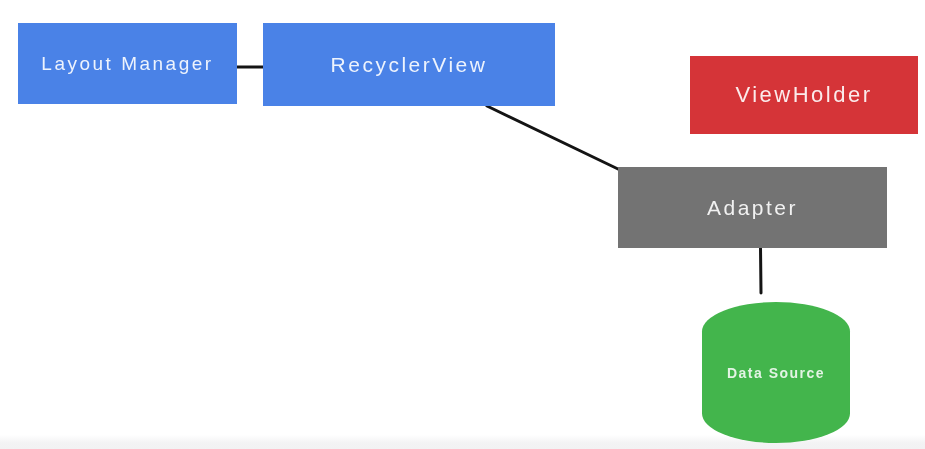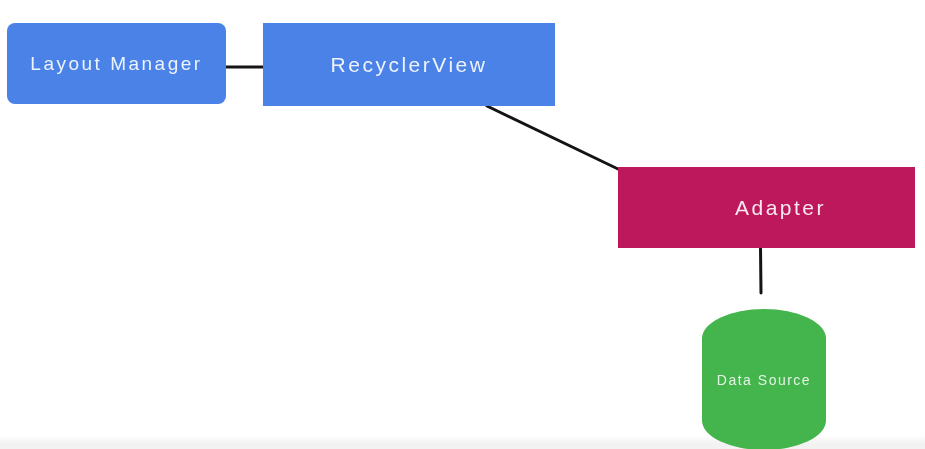--- a/index.html
+++ b/index.html
@@ -43,47 +43,47 @@
     align-items: center;
     justify-content: center;
     z-index: 2;
     color: rgba(255, 255, 255, 0.90);
     letter-spacing: 2.5px;
     white-space: nowrap;
     font-weight: 400;
   }
   .node-rect { }
   #n-layout-manager {
-    left: 7px; top: 23px;
+    left: 18px; top: 23px;
     width: 219px; height: 81px;
     font-size: 19px;
-    border-radius: 8px;
   }
   #n-recycler-view {
     left: 263px; top: 23px;
     width: 292px; height: 83px;
     font-size: 21px;
   }
   #n-view-holder {
     left: 690px; top: 56px;
     width: 228px; height: 78px;
     font-size: 22px;
   }
   #n-adapter {
     left: 618px; top: 167px;
     width: 269px; height: 81px;
     font-size: 21px;
   }
   #n-data-source {
-    left: 702px; top: 309px;
-    width: 124px; height: 141px;
+    left: 702px; top: 302px;
+    width: 148px; height: 141px;
     font-size: 14px;
     letter-spacing: 1.5px;
     border-radius: 50% / 21%;
     color: rgba(255, 255, 255, 0.85);
+    font-weight: bold;
   }
 </style>
 </head>
 <body>
 
 <div class="canvas">
 
   <div class="footer-strip"></div>
 
   <svg class="edges-layer" viewBox="0 0 925 449" xmlns="http://www.w3.org/2000/svg">
@@ -93,22 +93,25 @@
   </svg>
 
   <div class="node node-rect" id="n-layout-manager" style="background-color: rgb(74, 130, 231);">
     <span>Layout Manager</span>
   </div>
 
   <div class="node node-rect" id="n-recycler-view" style="background-color: rgb(74, 130, 231);">
     <span>RecyclerView</span>
   </div>
 
+  <div class="node node-rect" id="n-view-holder" style="background-color: rgb(213, 52, 56);">
+    <span>ViewHolder</span>
+  </div>
 
-  <div class="node node-rect" id="n-adapter" style="background-color: #be185d; padding-left: 28px;">
+  <div class="node node-rect" id="n-adapter" style="background-color: #737373;">
     <span>Adapter</span>
   </div>
 
   <div class="node node-cylinder" id="n-data-source" style="background-color: rgb(67, 181, 76);">
     <span>Data Source</span>
   </div>
 
 </div>
 
 </body></html>

